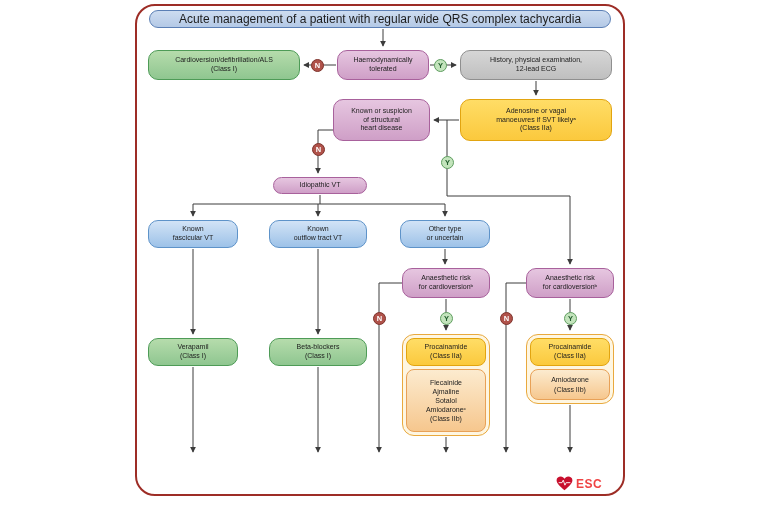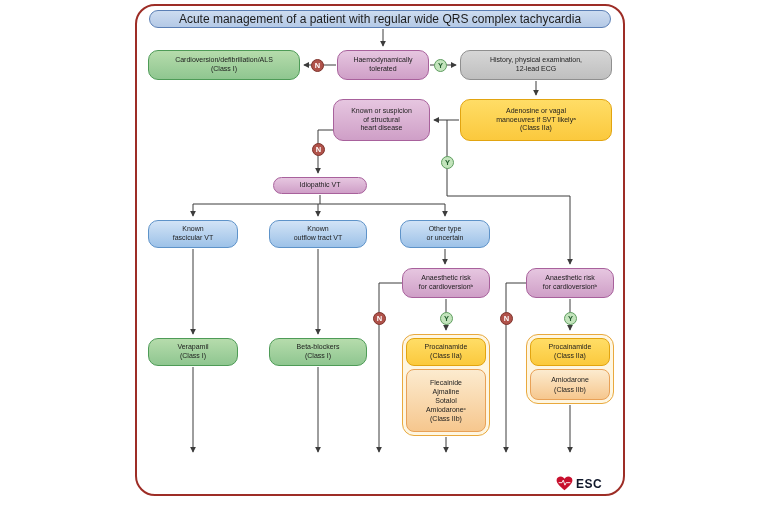--- a/index.html
+++ b/index.html
@@ -25,21 +25,21 @@
   .combo-bottom { flex:1; display:flex; align-items:center; justify-content:center; text-align:center;
             white-space:pre-line; font-size:7px; line-height:1.3; color:#1c1c1c; border-radius:8px;
             background:linear-gradient(#fcebcf,#f6c78e); border:1px solid #e8a157; }
   .badge { position:absolute; z-index:3; width:13px; height:13px; border-radius:50%;
            display:flex; align-items:center; justify-content:center; font-size:7.5px; font-weight:bold; }
   .badge.n { background:#b0524a; border:1px solid #7e332c; color:#ffffff; }
   .badge.y { background:#c3e4bc; border:1px solid #5f9e60; color:#215c2c; }
   .bar { border-radius:8px; font-size:7.5px; }
   .logo { position:absolute; z-index:3; left:556px; top:476px; display:flex; align-items:center; gap:3px; }
   .logo .heart { width:17px; height:15px; }
-  .logo .esc-text { font-size:12px; font-weight:bold; color:#0f172a; letter-spacing:0.5px; }
+  .logo .esc-text { font-size:12px; font-weight:bold; color:#ef4444; letter-spacing:0.5px; }
 </style>
 </head>
 <body>
 
 <div class="canvas">
   <div class="frame"></div>
 
   <svg class="arrows">
     <defs>
       <marker id="ah" markerWidth="7" markerHeight="7" refX="5.2" refY="3" orient="auto" markerUnits="userSpaceOnUse">

